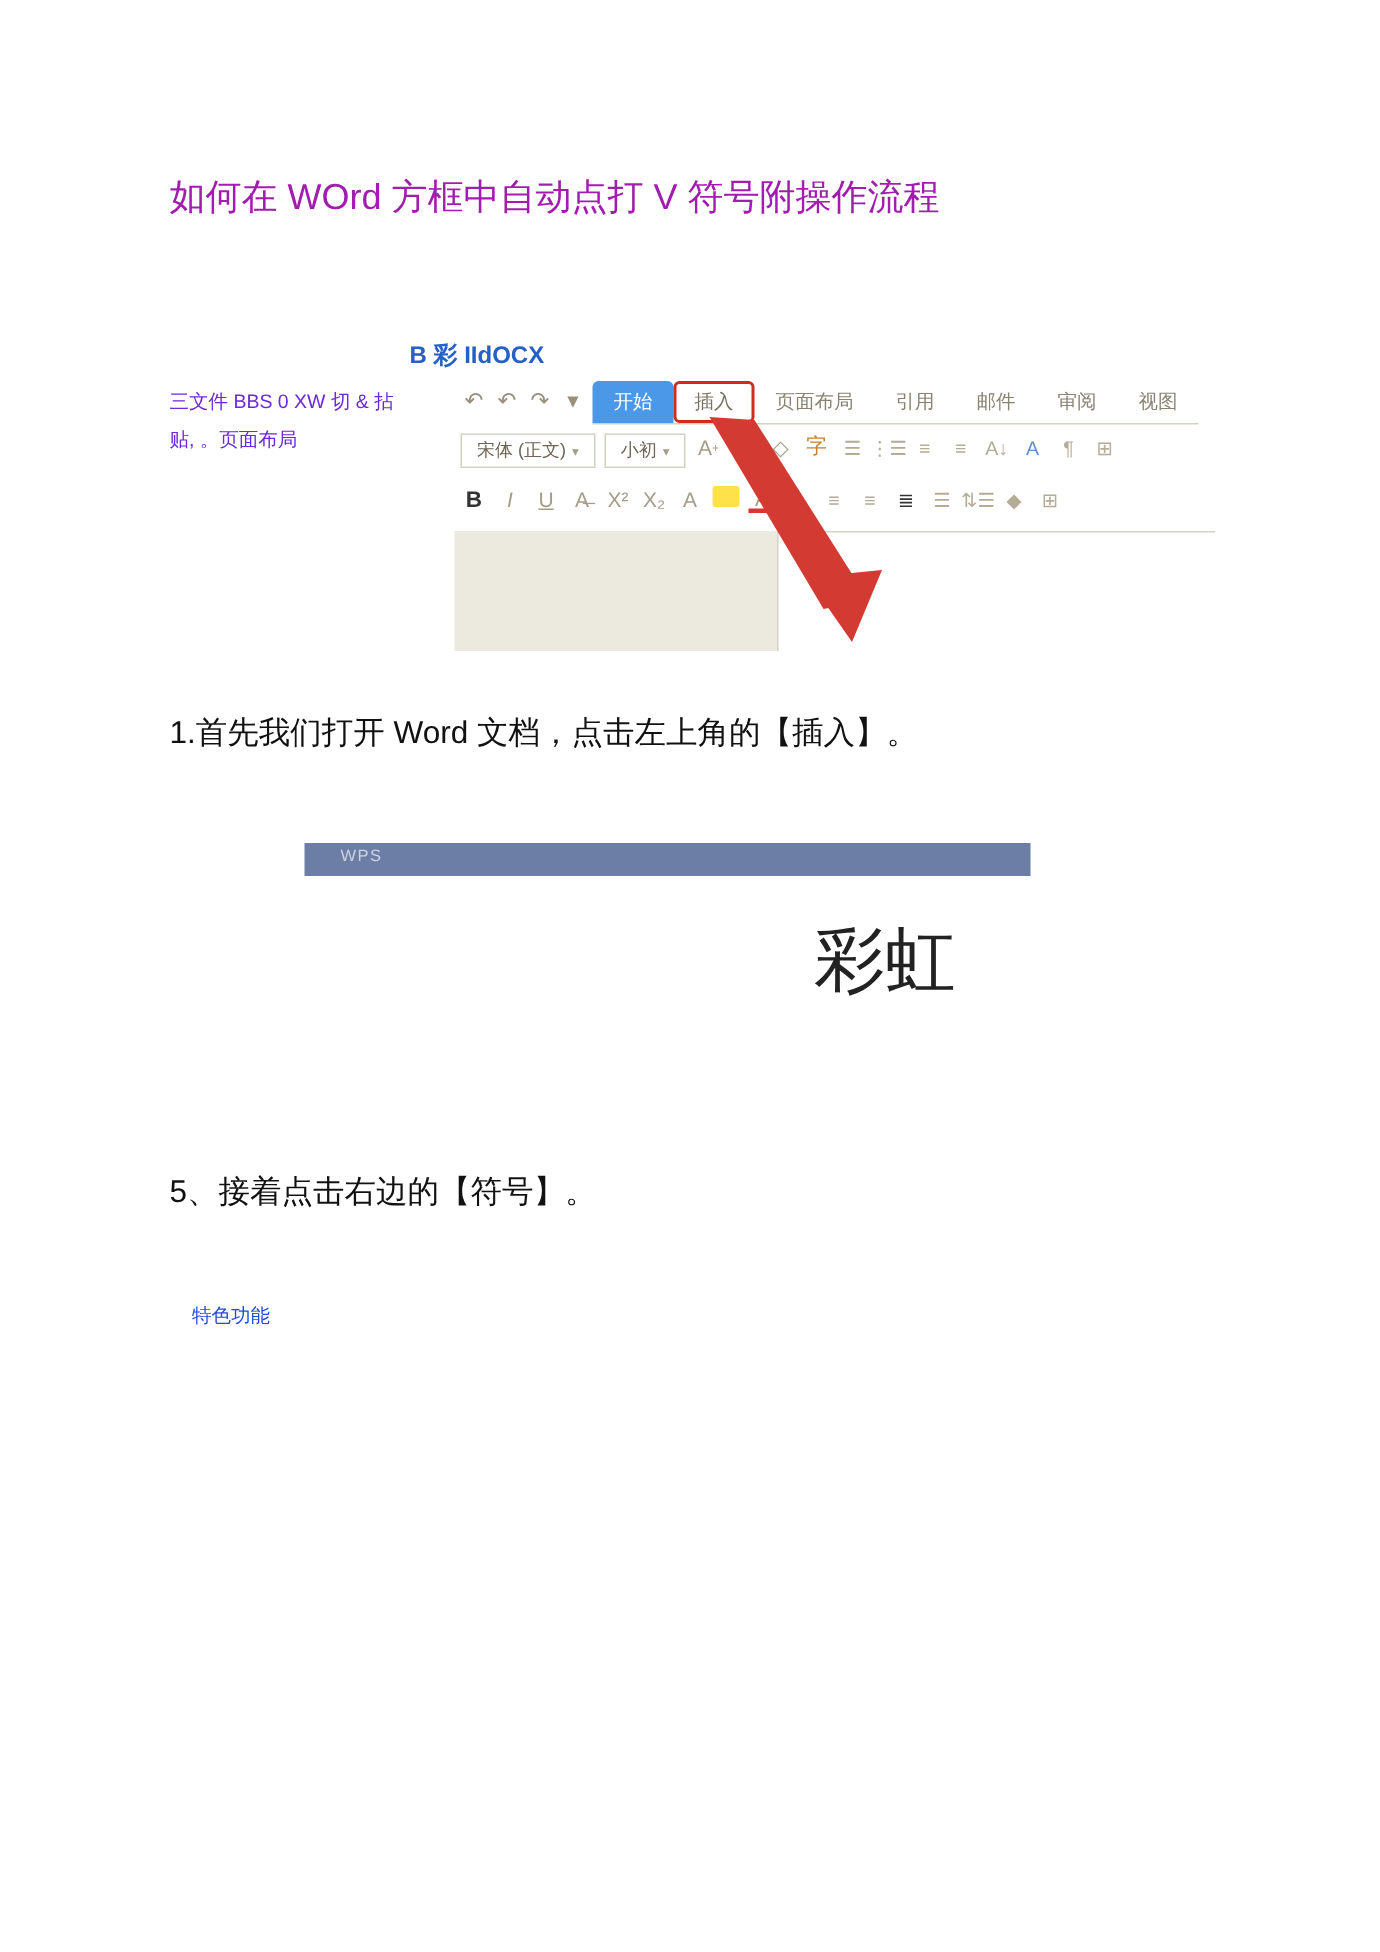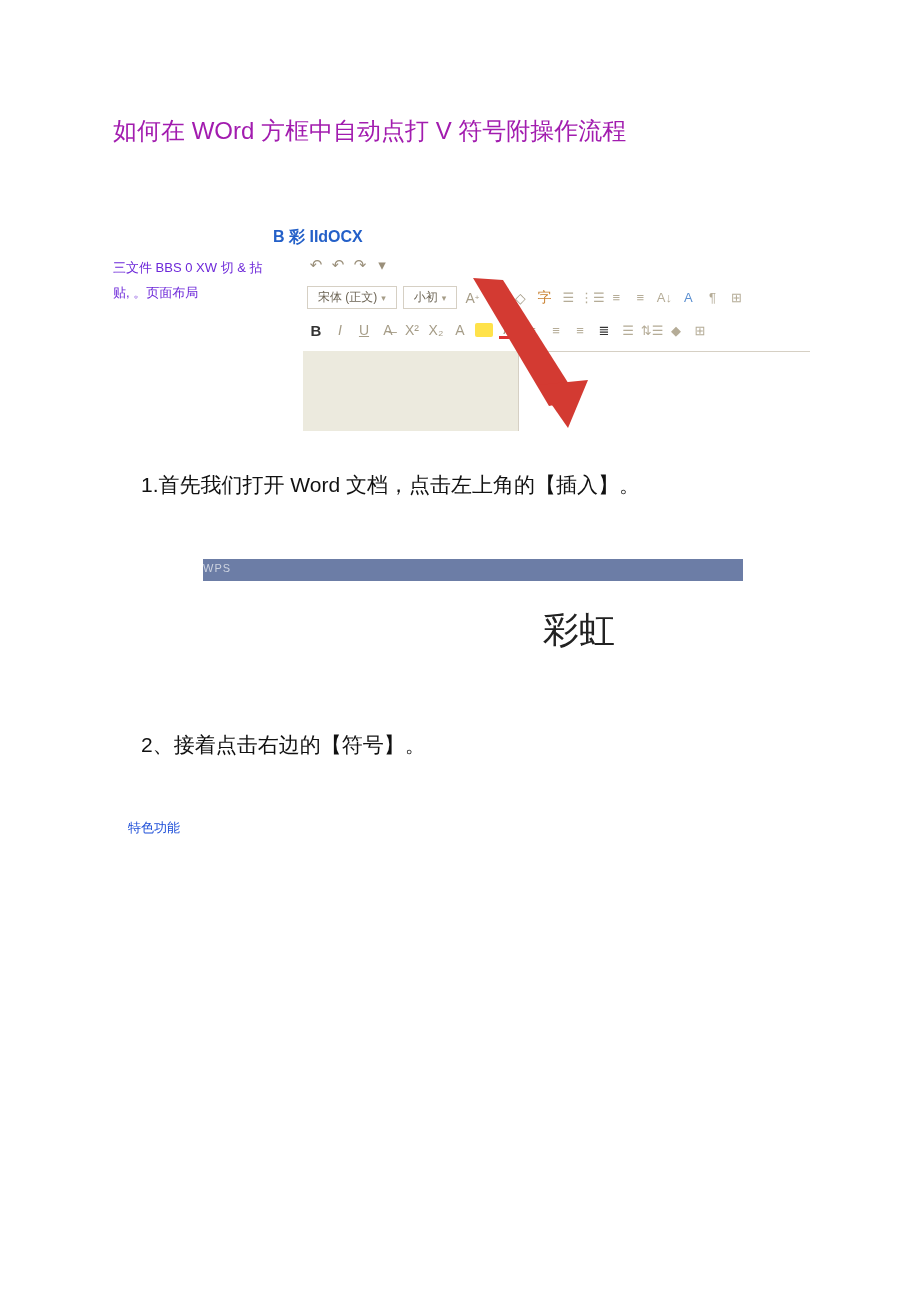--- a/index.html
+++ b/index.html
@@ -71,21 +71,21 @@
       border-radius: 4px 4px 0 0;
     }
     .tab.highlight {
       border: 2px solid #d32a20;
       border-radius: 4px;
       color: #7a7260;
       padding: 3px 12px;
     }
     .ribbon-row1, .ribbon-row2 {
       display: flex;
-      align-items: center;
+      align-items: flex-start;
       gap: 6px;
       padding: 6px 4px;
     }
     .fontbox {
       border: 1px solid #d6d0c4;
       padding: 2px 10px;
       font-size: 12px;
       color: #6d6555;
       background: #fff;
       display: inline-flex;
@@ -131,39 +131,38 @@
       flex: 1;
       height: 80px;
       background: #fff;
       border-left: 1px solid #d6d0c4;
       border-top: 1px solid #d6d0c4;
     }
     .step {
       font-size: 21px;
       color: #111;
       margin-bottom: 60px;
-      margin-left: 28px;
     }
     .wps-bar {
       margin-left: 90px;
       margin-bottom: 25px;
-      width: 540px;
+      width: 484px;
       height: 22px;
       background: #6c7da6;
       color: #cdd3e0;
       font-size: 11px;
-      padding: 3px 0;
+      padding: 3px 24px;
       letter-spacing: 1px;
     }
     .rainbow {
       font-family: "SimSun", "Songti SC", serif;
-      font-size: 36px;
+      font-size: 47px;
       color: #222;
       margin-left: 430px;
-      margin-bottom: 76px;
+      margin-bottom: 108px;
     }
     .feature {
       font-size: 13px;
       color: #1d4ed8;
       margin-left: 15px;
       margin-top: 20px;
     }
   </style>
 </head>
 <body>
@@ -178,20 +177,29 @@
     <div>贴,  。页面布局</div>
   </div>
   <div class="ribbon-wrap">
 
     <div style="display:flex;align-items:center;">
       <div class="qat">
         <span class="qat-icon">↶</span>
         <span class="qat-icon">↶</span>
         <span class="qat-icon">↷</span>
         <span class="qat-icon">▾</span>
+      </div>
+      <div class="tabs">
+        <div class="tab active">开始</div>
+        <div class="tab highlight">插入</div>
+        <div class="tab">页面布局</div>
+        <div class="tab">引用</div>
+        <div class="tab">邮件</div>
+        <div class="tab">审阅</div>
+        <div class="tab">视图</div>
       </div>
     </div>
 
     <div class="ribbon-row1">
       <span class="fontbox">
           <span>宋体 (正文)</span>
           <span class="dd">▾</span>
         </span>
       <span class="fontbox">
           <span>小初</span>
@@ -242,15 +250,15 @@
     </svg>
   </div>
 </div>
 
 <div class="step">1.首先我们打开 Word 文档，点击左上角的【插入】。</div>
 
 <div class="wps-bar">WPS</div>
 
 <div class="rainbow">彩虹</div>
 
-<div class="step">2、接着点击右边的【符号】。</div>
+<div class="step">5、接着点击右边的【符号】。</div>
 
 <div class="feature">特色功能</div>
 
 </body></html>

